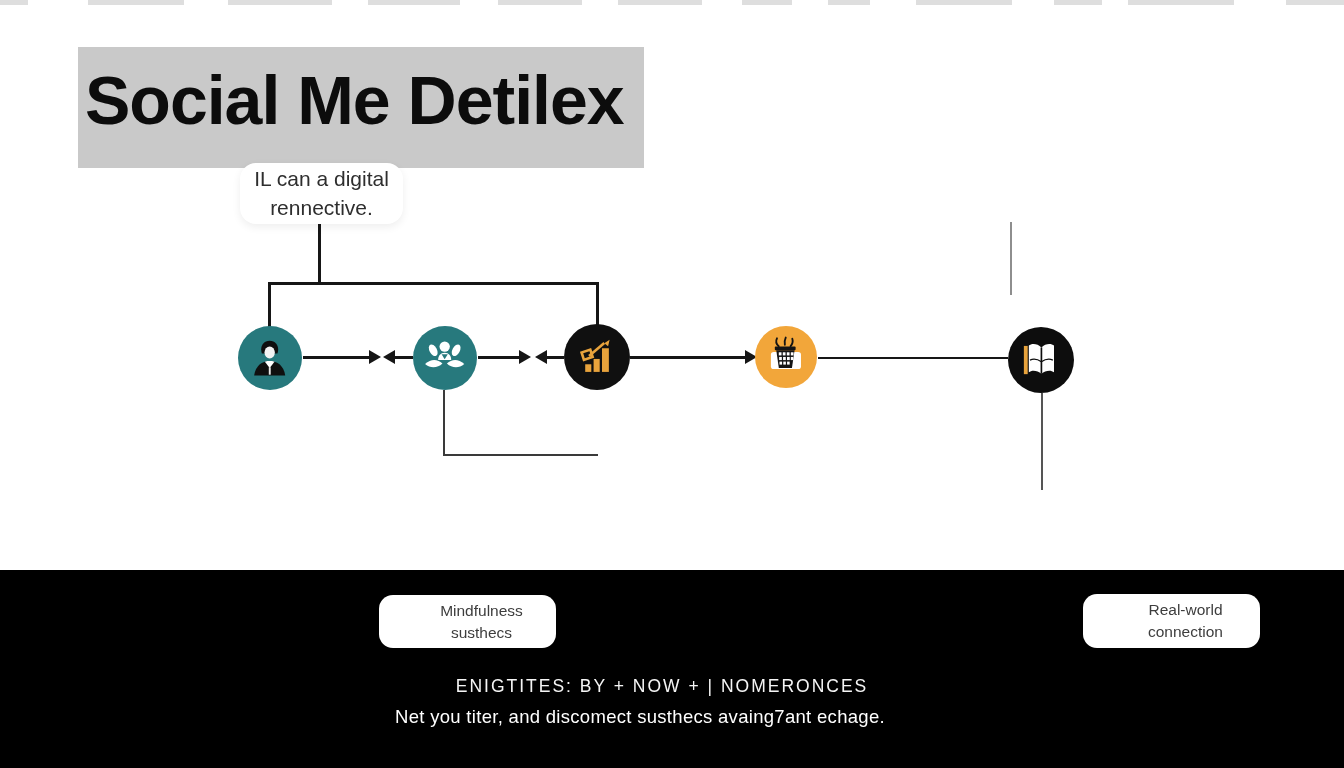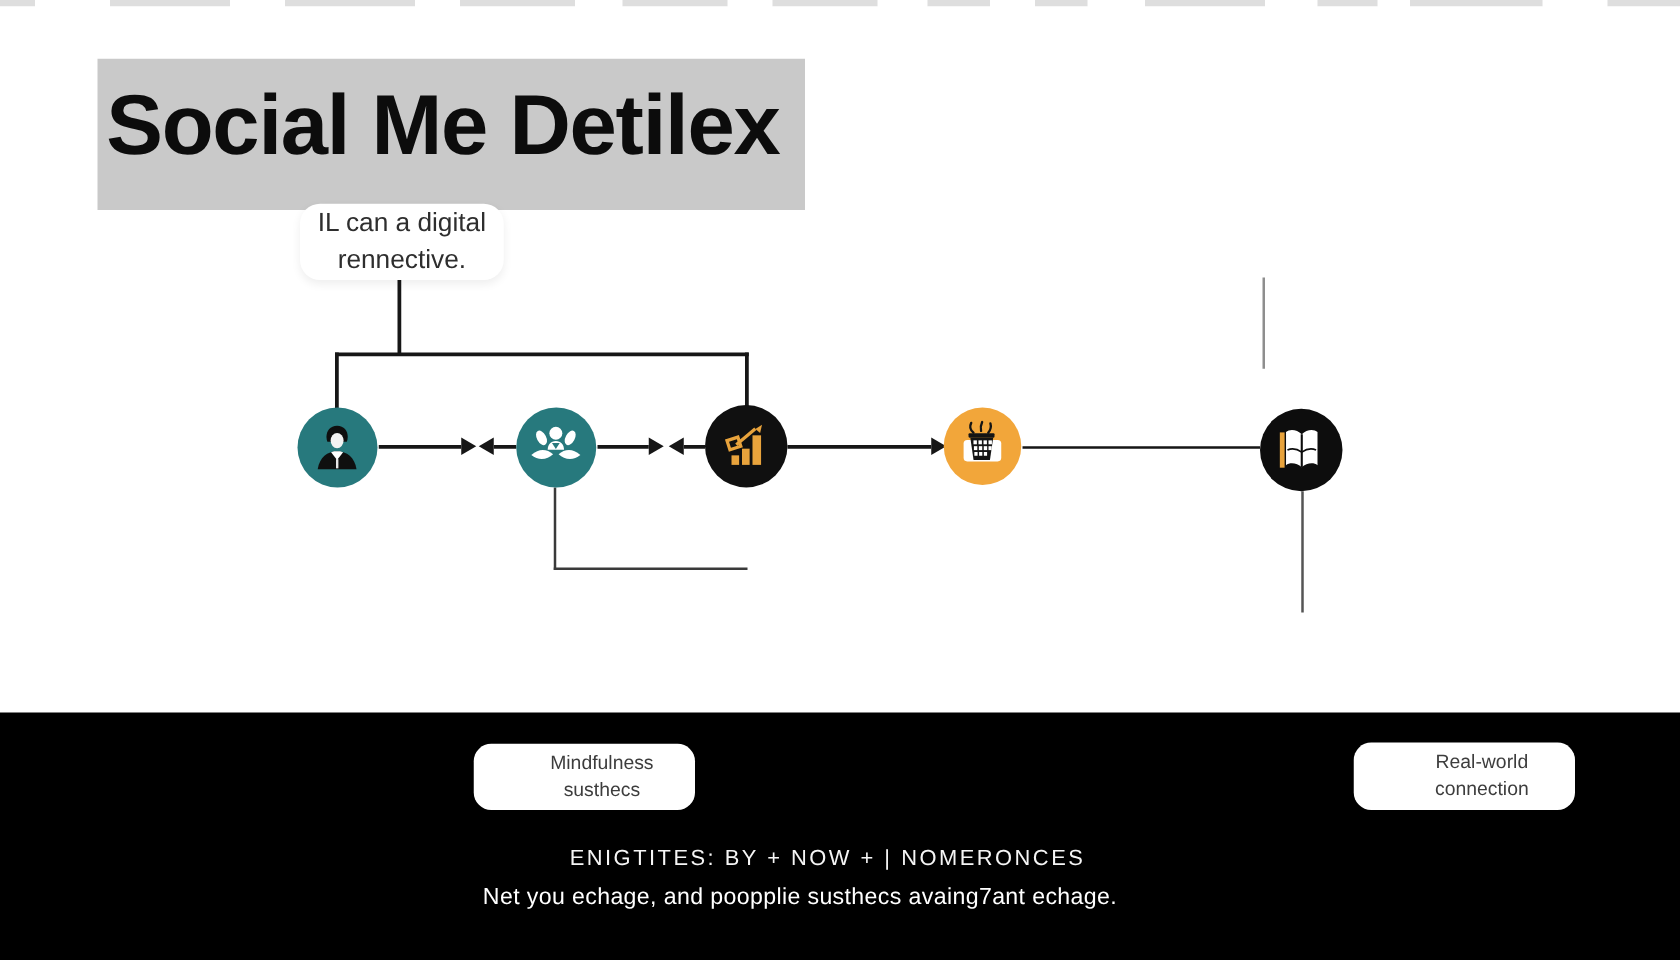--- a/index.html
+++ b/index.html
@@ -190,16 +190,16 @@
     <span>Mindfulness</span>
     <span>susthecs</span>
   </div>
   <div class="band-box bb3">
     <span>Real-world</span>
     <span>connection</span>
   </div>
 
   <div class="footer-wrap">
     <div class="f1">ENIGTITES: BY + NOW + | NOMERONCES</div>
-    <div class="f2">Net you echage, and poopplie susthecs avaing7ant echage.</div>
+    <div class="f2">Net you titer, and discomect susthecs avaing7ant echage.</div>
   </div>
 
 </div>
 
 </body></html>

